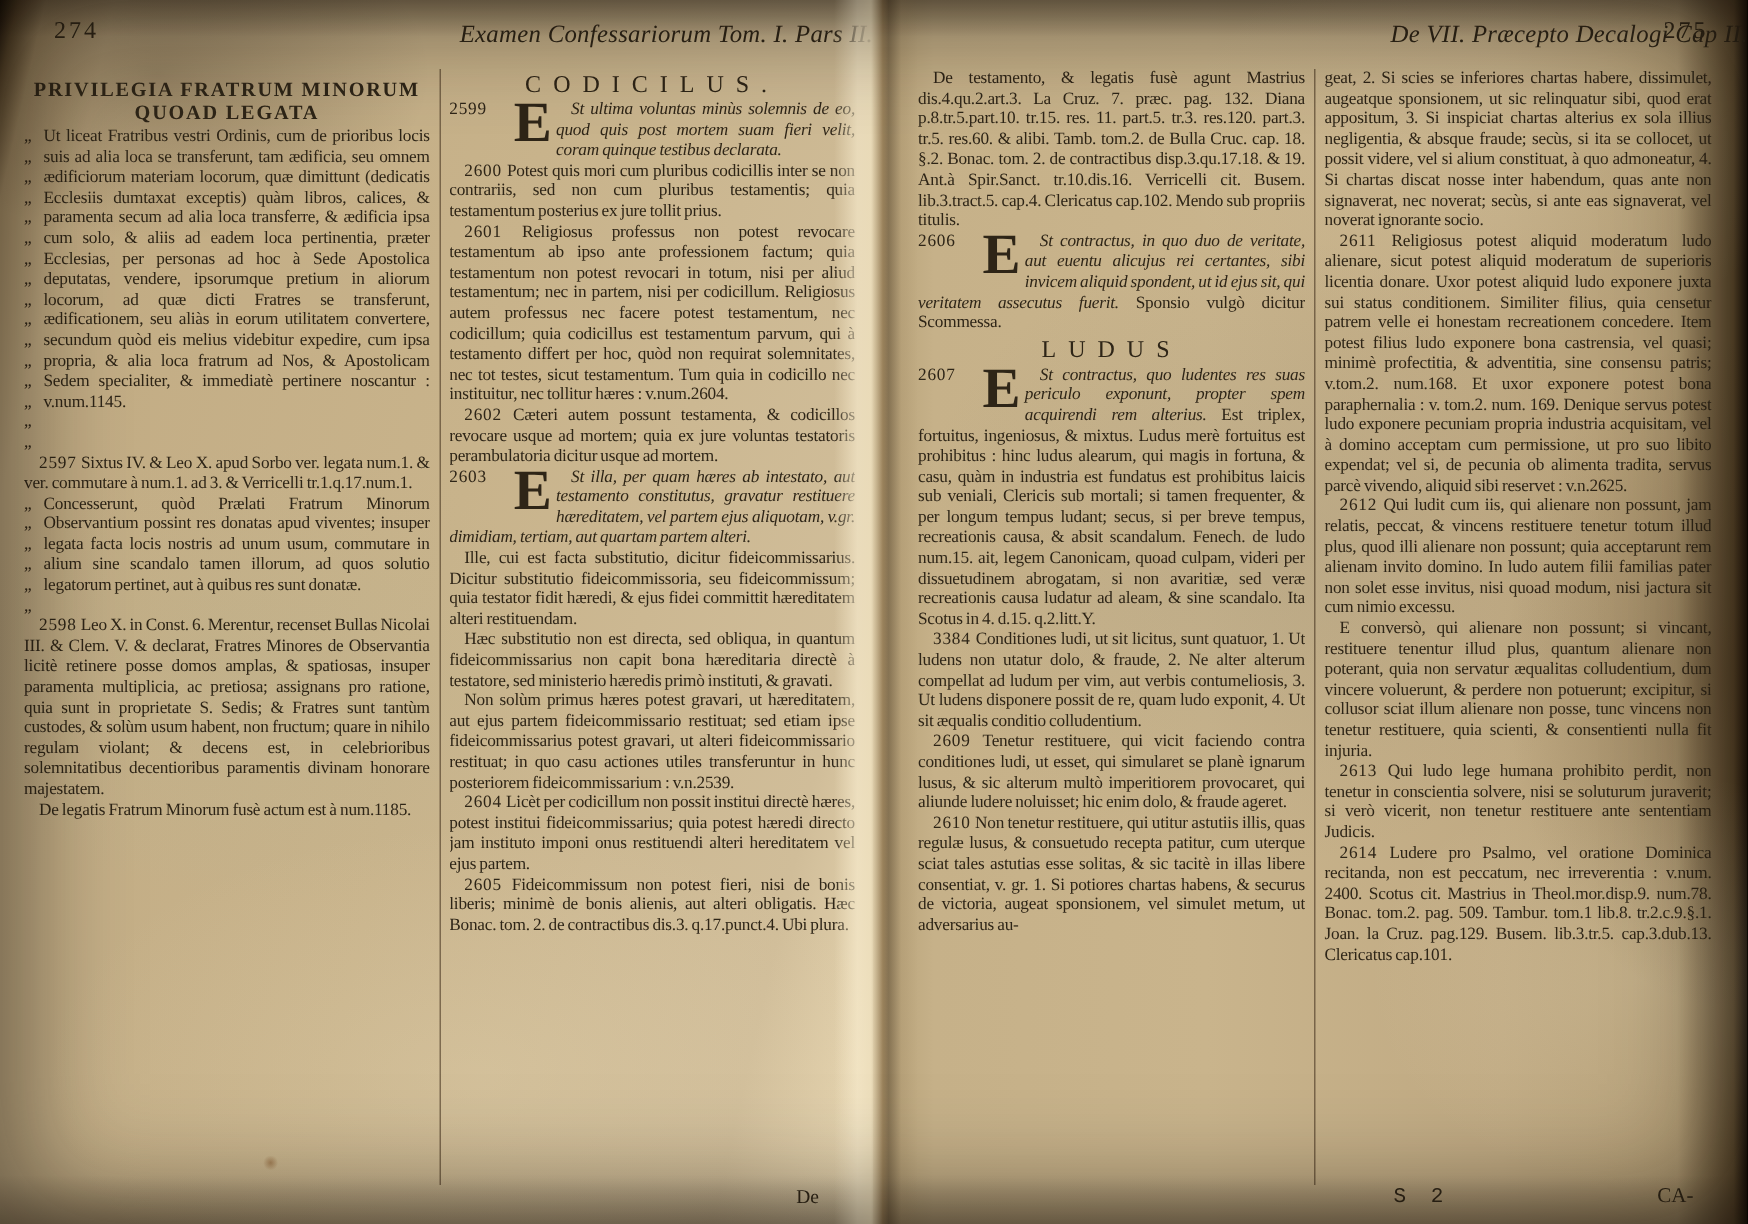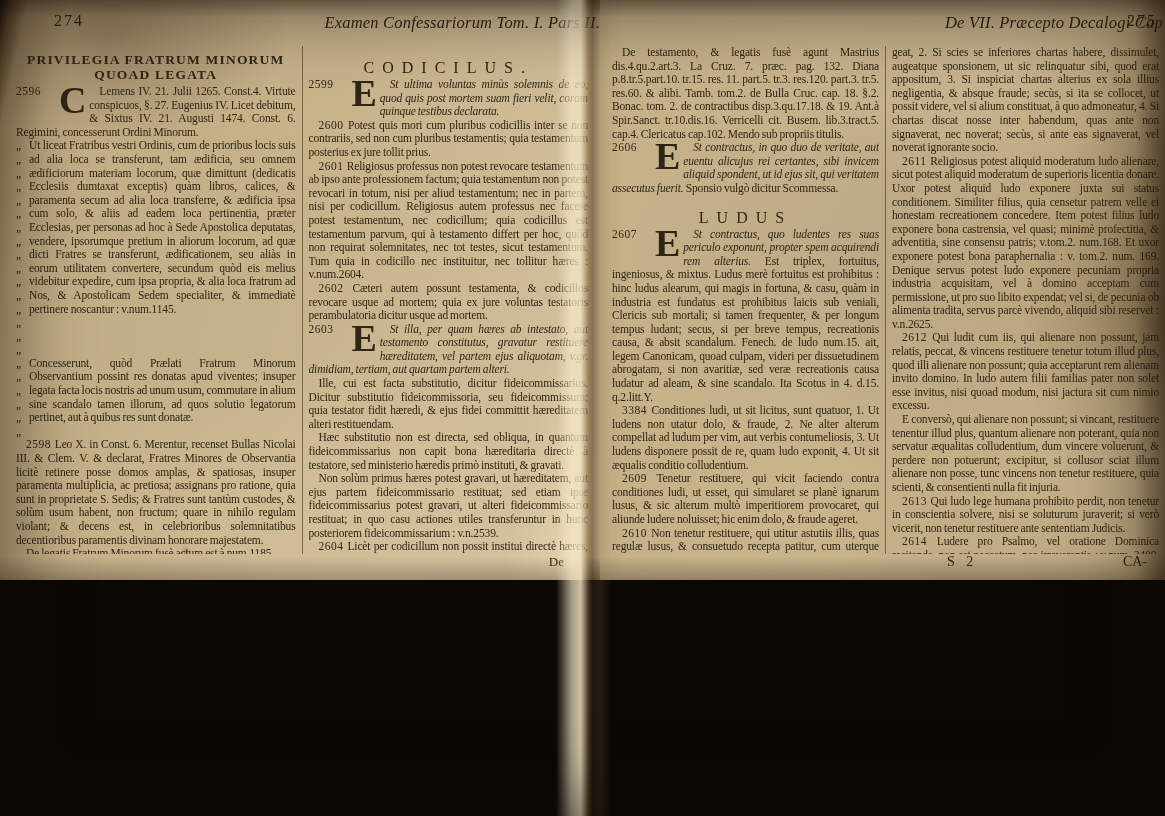--- a/index.html
+++ b/index.html
@@ -1,18 +1,18 @@
 <!DOCTYPE html>
 <html><head>
 <meta charset="utf-8">
 <style>
   html,body{margin:0;padding:0;background:#0b0703;}
   .spread{position:relative;width:1165px;height:816px;overflow:hidden;background:#0b0703;
           font-family:"Liberation Serif","DejaVu Serif",serif;color:#2e2517;}
-  .page{position:absolute;top:0;height:580px;padding-left:18px;}
+  .page{position:absolute;top:0;height:816px;}
   .page.left{left:0;width:582px;
     background:linear-gradient(103deg,#100a04 0%,#5e4b2e 1.6%,#a8916a 4%,#c2ac84 10%,#c8b38b 50%,#d0bd99 86%,#ead9b4 99%);}
   .page.right{left:582px;width:583px;
     background:linear-gradient(90deg,#cdb88f 0%,#b7a279 1.2%,#c6b189 7%,#c9b48c 38%,#c0aa83 72%,#b19b73 92%,#5e4b2e 98.4%,#140d06 100%);}
   .page::before{content:'';position:absolute;inset:0;z-index:1;pointer-events:none;}
   .page.left::before{background:
     radial-gradient(ellipse 260px 160px at 18% 6%,rgba(30,20,10,0.28),transparent 70%),
     radial-gradient(ellipse 300px 220px at 30% 55%,rgba(170,180,150,0.14),transparent 70%),
     radial-gradient(ellipse 420px 240px at 55% 88%,rgba(235,220,185,0.25),transparent 70%),
     radial-gradient(circle 5px at 31% 95%,rgba(125,75,30,0.55),transparent 100%),
@@ -41,57 +41,57 @@
         letter-spacing:-0.15px;word-spacing:-0.6px;hyphens:none;}
   .para.noindent{text-indent:0;}
   .para.quoted{display:flow-root;text-indent:0;}
   .qmarks{float:left;width:13px;white-space:pre-line;line-height:13.6px;letter-spacing:0;}
   .pnum{letter-spacing:0.5px;}
   .pnum.fl{float:left;margin-right:6px;text-indent:0;}
   .dropcap{float:left;font-size:38px;line-height:27px;padding:2px 3px 0 2px;font-weight:bold;}
   .ital{font-style:italic;}
   .heading{margin:6px 2px 3px;font-size:13.5px;font-weight:bold;text-align:center;
            letter-spacing:1.2px;line-height:15px;font-family:"Liberation Serif","DejaVu Serif",serif;}
-  .heading.wide{font-size:16px;letter-spacing:8px;font-weight:normal;margin:14px 0 3px;}
+  .heading.wide{font-size:16px;letter-spacing:8px;font-weight:normal;margin:3px 0 3px;}
   .catchword{position:absolute;z-index:2;bottom:10px;font-size:13px;}
   .catchword.lp{right:36px;}
   .sigrow{position:absolute;z-index:2;bottom:10px;right:36px;width:200px;display:flex;
           justify-content:space-between;font-size:14px;}
-  .sigrow .sig{letter-spacing:4px;}
+  .sigrow .sig{letter-spacing:4px;font-family:Liberation Mono, monospace;}
 </style>
 </head>
 <body>
 
 <div class="spread">
 
   <div class="page left">
     <div class="pagehead">
       <span class="folio fl-left">274</span>
       <span class="runtitle">Examen Confessariorum Tom. I. Pars II.</span>
     </div>
     <div class="cols">
       <div class="col">
           <h3 class="heading">PRIVILEGIA FRATRUM MINORUM QUOAD LEGATA</h3>
-          <p class="para"><span class="pnum fl">2596 </span><span class="dropcap">C</span><span>Lemens IV. 21. Julii 1265. Const.4. Virtute conspicuos, §. 27. Eugenius IV. Licet debitum, &amp; Sixtus IV. 21. Augusti 1474. Const. 6. Regimini, concesserunt Ordini Minorum.</span></p>
           <p class="para quoted"><span class="qmarks">„
 „
 „
 „
 „
 „
 „
 „
 „
 „
 „
 „
 „
 „
 „
 „</span><span>Ut liceat Fratribus vestri Ordinis, cum de prioribus locis suis ad alia loca se transferunt, tam ædificia, seu omnem ædificiorum materiam locorum, quæ dimittunt (dedicatis Ecclesiis dumtaxat exceptis) quàm libros, calices, &amp; paramenta secum ad alia loca transferre, &amp; ædificia ipsa cum solo, &amp; aliis ad eadem loca pertinentia, præter Ecclesias, per personas ad hoc à Sede Apostolica deputatas, vendere, ipsorumque pretium in aliorum locorum, ad quæ dicti Fratres se transferunt, ædificationem, seu aliàs in eorum utilitatem convertere, secundum quòd eis melius videbitur expedire, cum ipsa propria, &amp; alia loca fratrum ad Nos, &amp; Apostolicam Sedem specialiter, &amp; immediatè pertinere noscantur : v.num.1145.</span></p>
+          <p class="para"><span class="pnum">2597 </span><span>Sixtus IV. &amp; Leo X. apud Sorbo ver. legata num.1. &amp; ver. commutare à num.1. ad 3. &amp; Verricelli tr.1.q.17.num.1.</span></p>
           <p class="para quoted"><span class="qmarks">„
 „
 „
 „
 „
 „</span><span>Concesserunt, quòd Prælati Fratrum Minorum Observantium possint res donatas apud viventes; insuper legata facta locis nostris ad unum usum, commutare in alium sine scandalo tamen illorum, ad quos solutio legatorum pertinet, aut à quibus res sunt donatæ.</span></p>
           <p class="para"><span class="pnum">2598 </span><span>Leo X. in Const. 6. Merentur, recenset Bullas Nicolai III. &amp; Clem. V. &amp; declarat, Fratres Minores de Observantia licitè retinere posse domos amplas, &amp; spatiosas, insuper paramenta multiplicia, ac pretiosa; assignans pro ratione, quia sunt in proprietate S. Sedis; &amp; Fratres sunt tantùm custodes, &amp; solùm usum habent, non fructum; quare in nihilo regulam violant; &amp; decens est, in celebrioribus solemnitatibus decentioribus paramentis divinam honorare majestatem.</span></p>
           <p class="para"><span>De legatis Fratrum Minorum fusè actum est à num.1185.</span></p>
         </div>
       <div class="colrule"></div>

